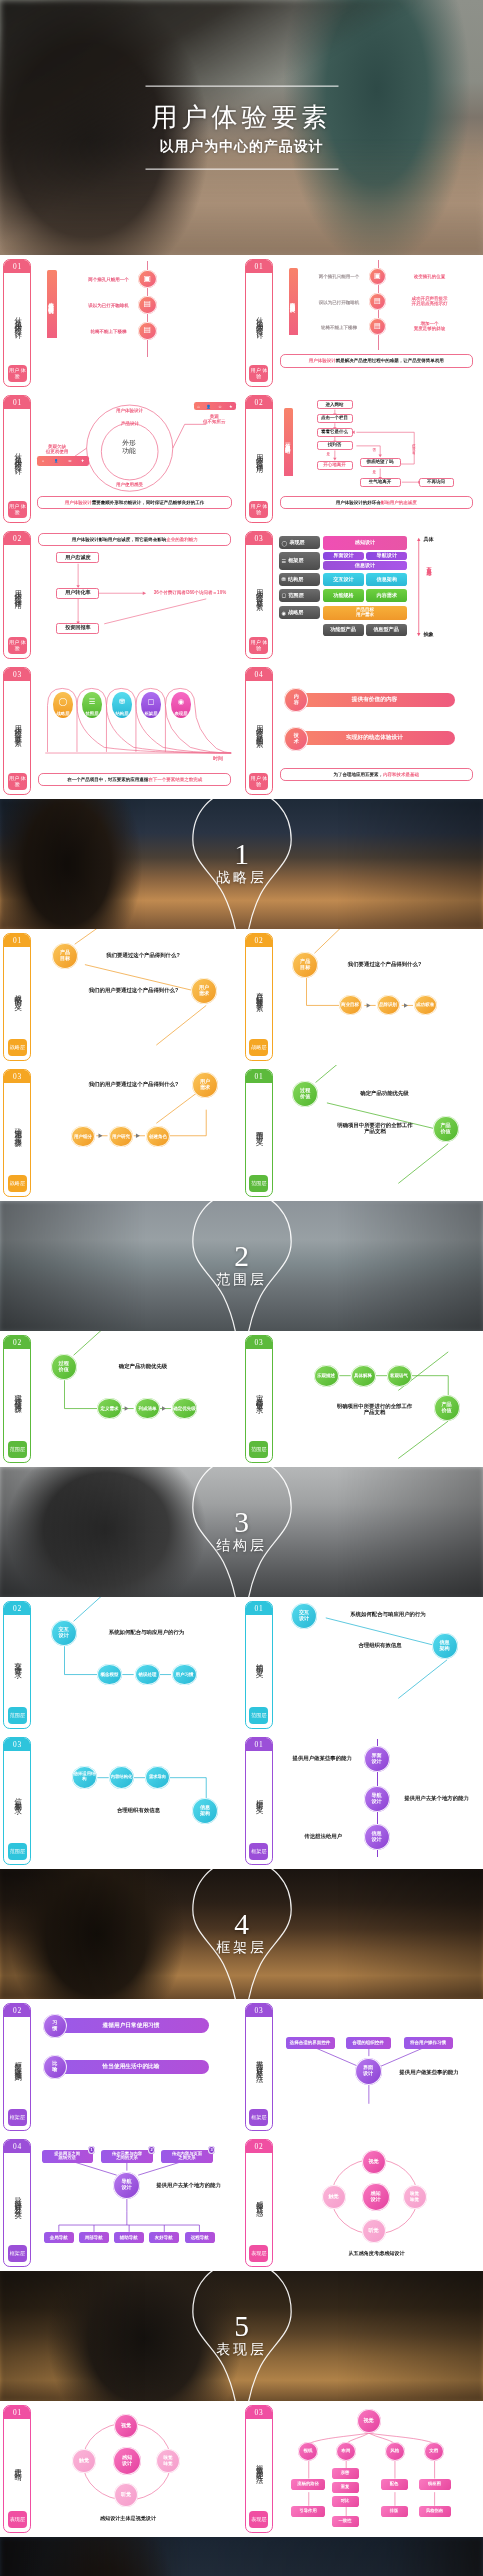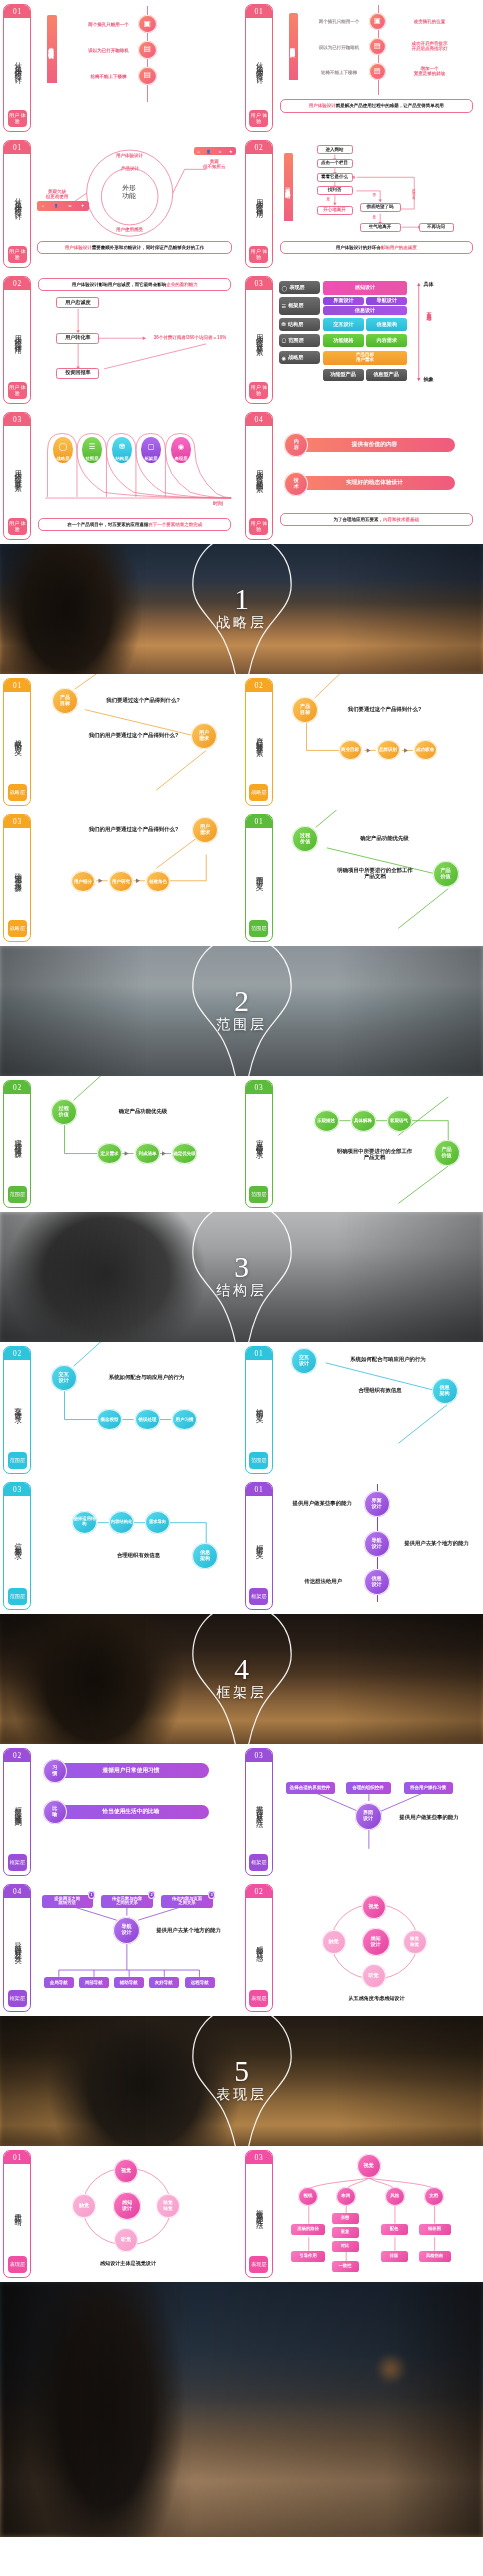--- a/index.html
+++ b/index.html
@@ -175,20 +175,28 @@
     width:20px; height:26px; border-radius:9.6px 9.6px 9.6px 9.6px/12px 12px 13.6px 13.6px;
     display:flex; flex-direction:column; align-items:center; justify-content:flex-end;
     color:#fff; font-size:4.3px; font-weight:bold; padding-bottom:1.7px;
   }
 </style>
 </head>
 <body>
 
 <div class="deck">
 
+  <div class="cover">
+    <div class="cover-inner">
+      <div class="cover-rule"></div>
+      <div class="cover-title">用户体验要素</div>
+      <div class="cover-sub">以用户为中心的产品设计</div>
+      <div class="cover-rule"></div>
+    </div>
+  </div>
 
   <div class="row">
 
     <div class="slide">
       <div class="strip" style="--c:#f0607f">
         <div class="strip-num">01</div>
         <div class="strip-title">什么是用户体验设计</div>
         <div class="strip-badge">
             <span>用户
 体验</span>

